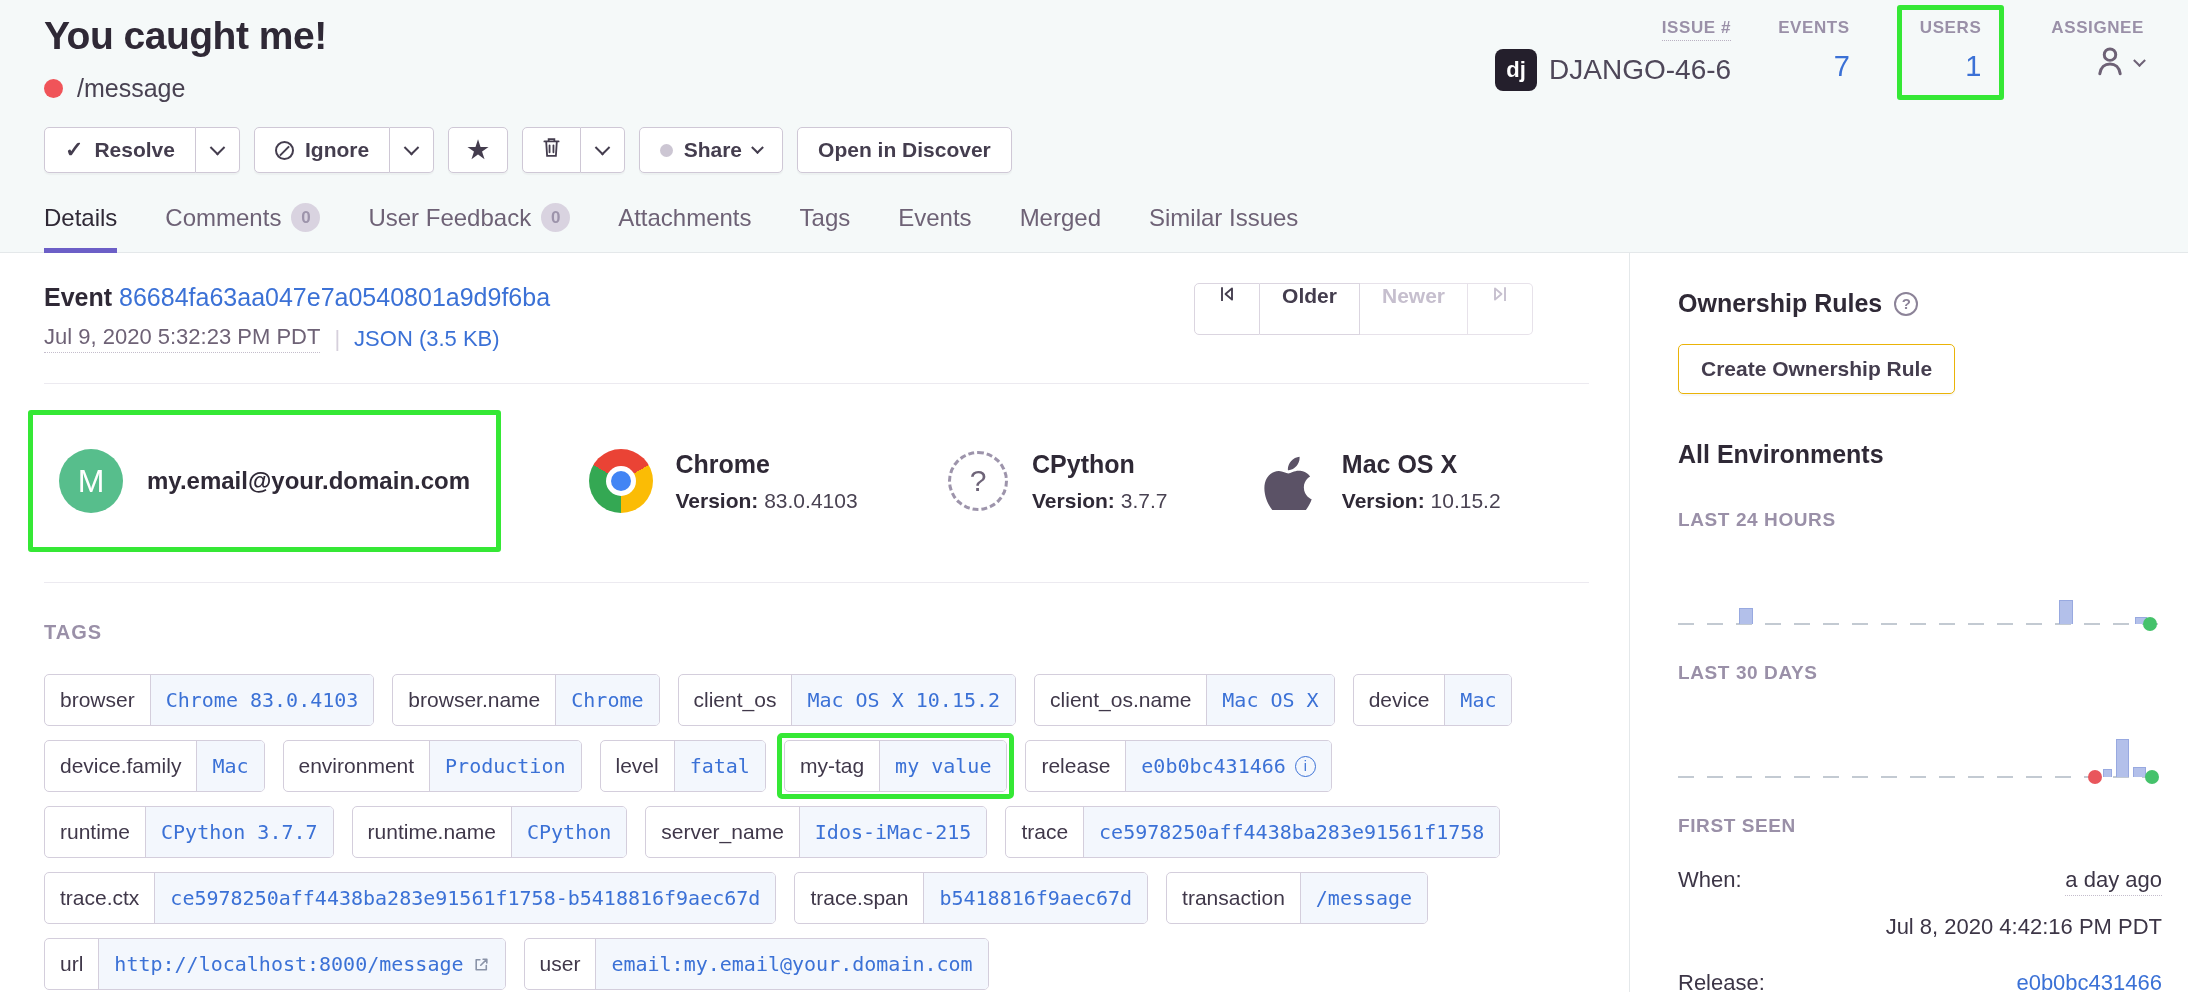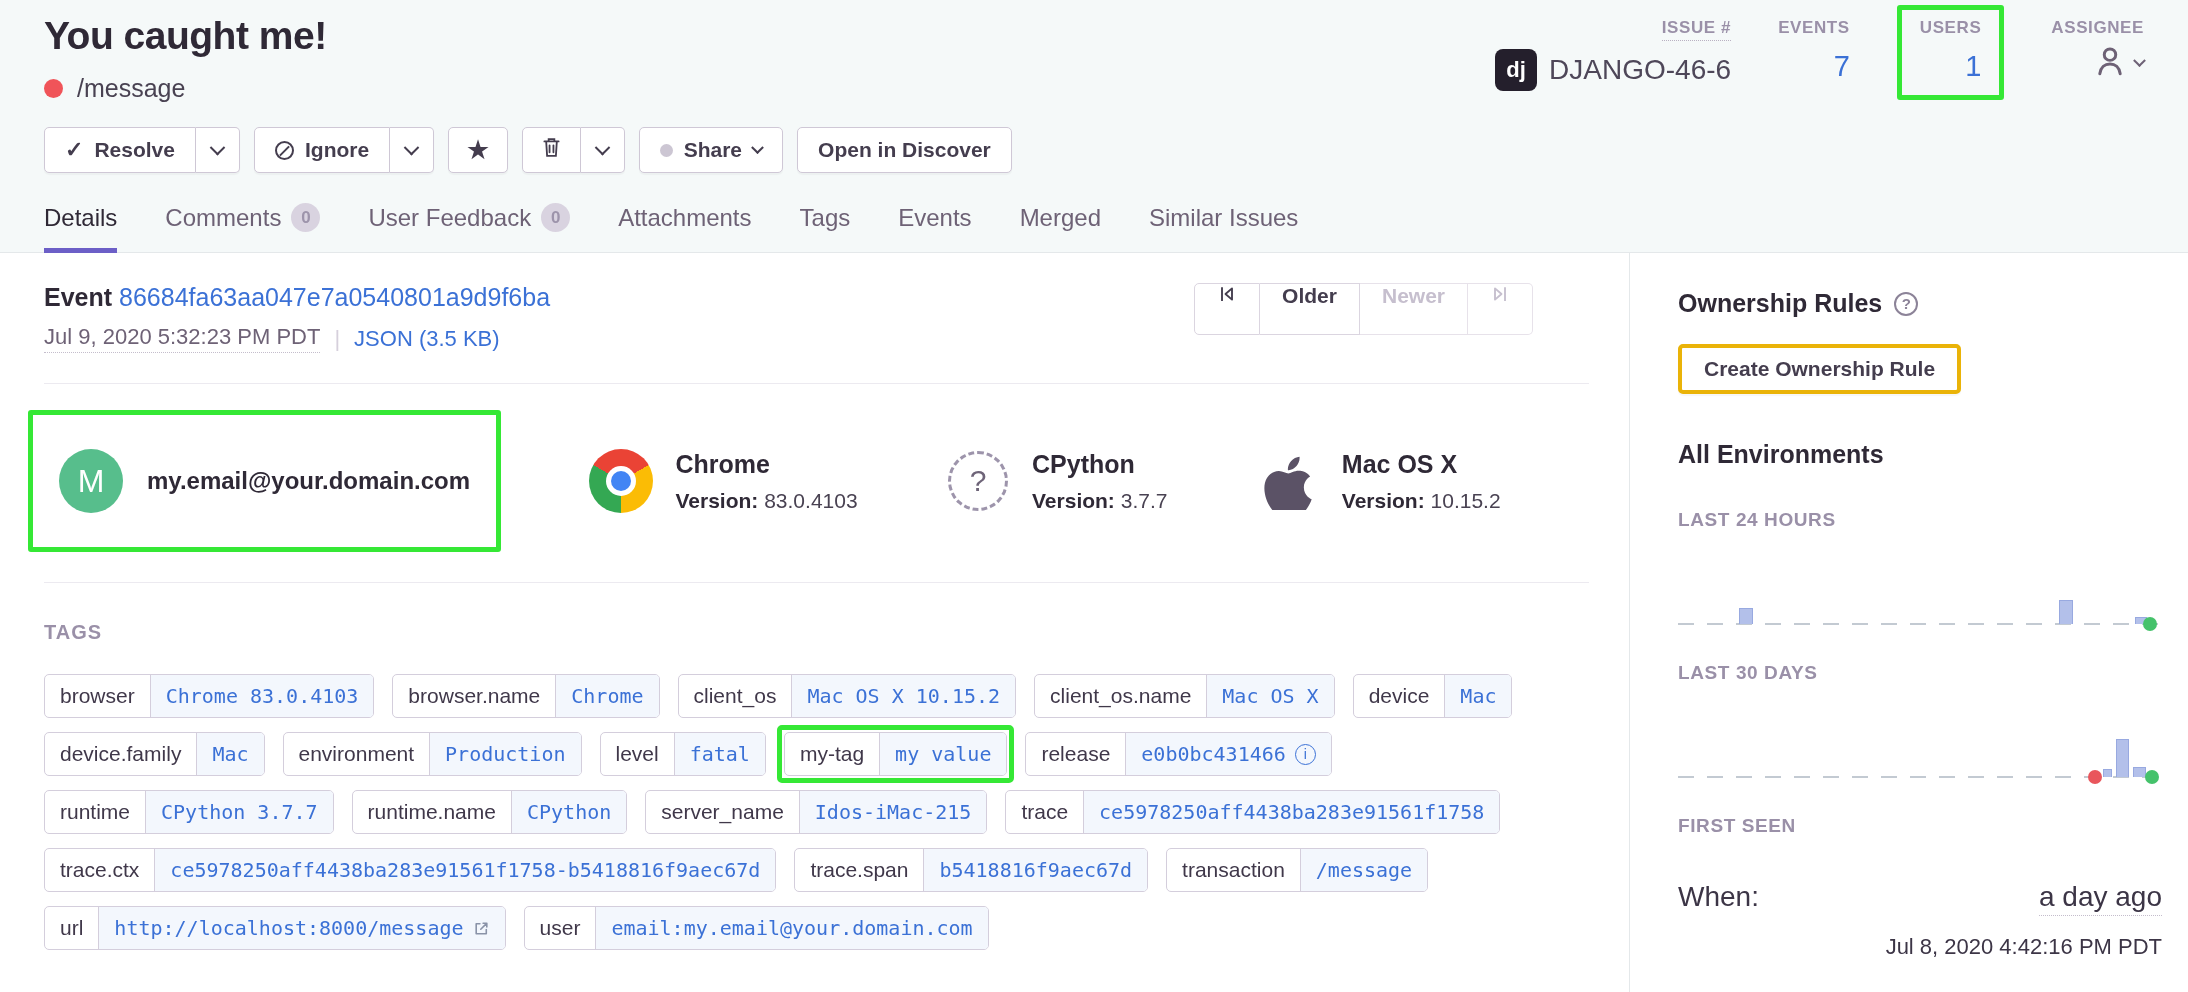--- a/index.html
+++ b/index.html
@@ -103,47 +103,47 @@
   .chrome-icon::after{content:'';position:absolute;inset:22px;border-radius:50%;background:#4285f4;}
   .unknown-icon{width:60px;height:60px;border-radius:50%;border:3px dashed #9d94ab;color:#6e6478;
     font-size:30px;display:flex;align-items:center;justify-content:center;margin:2px;}
   .apple-icon{width:64px;height:64px;display:flex;align-items:center;justify-content:center;}
 
   
   .tags-section{padding-top:38px;}
   .tags-heading{font-size:20px;font-weight:bold;letter-spacing:1px;color:var(--label);}
   .tag-rows{margin-top:30px;display:flex;flex-direction:column;gap:14px;align-items:flex-start;}
   .tag-row{display:flex;gap:18px;align-items:center;}
-  .pill{display:inline-flex;border:1px solid var(--border);border-radius:5px;overflow:hidden;background:#fff;height:44px;}
+  .pill{display:inline-flex;border:1px solid var(--border);border-radius:5px;overflow:hidden;background:#fff;height:52px;}
   .pill-key{display:flex;align-items:center;padding:0 15px;font-size:21px;color:#40384a;}
   .pill-val{display:flex;align-items:center;gap:9px;padding:0 15px;background:var(--pillvalbg);
     border-left:1px solid var(--border);font-family:"DejaVu Sans Mono",monospace;font-size:20px;
     color:var(--blue);text-decoration:none;cursor:pointer;}
   .pill-hl{border:5px solid var(--green-hl);border-radius:5px;padding:2px;display:inline-flex;margin:-7px;}
   .info-icon{width:21px;height:21px;border:1.5px solid var(--blue);border-radius:50%;font-size:14px;
     font-family:"Liberation Sans",sans-serif;display:inline-flex;align-items:center;justify-content:center;}
   .ext-icon svg{display:block;}
 
   
   aside.sidebar{flex:1;padding:36px 26px 0 48px;}
   .sb-heading{font-size:25px;font-weight:bold;color:var(--dark);display:flex;align-items:center;gap:12px;}
   .help-icon{width:24px;height:24px;border:2px solid #8c8398;color:#8c8398;border-radius:50%;
     font-size:15px;font-weight:bold;display:inline-flex;align-items:center;justify-content:center;}
-  .sb-btn{margin-top:26px;background:#fff;border:4px solid #eab308;border-radius:5px;color:var(--text);
+  .sb-btn{margin-top:26px;background:#fff;border:1px solid #eab308;border-radius:5px;color:var(--text);
     font-family:inherit;font-size:21px;font-weight:bold;height:50px;padding:0 22px;cursor:pointer;
     box-shadow:0 2px 1px rgba(50,40,60,.04);}
   .sb-env{margin-top:46px;font-size:25px;font-weight:bold;color:var(--dark);}
   .sb-label{margin-top:40px;font-size:19px;font-weight:bold;letter-spacing:.6px;color:var(--label);}
   .sparkline{position:relative;height:46px;margin-top:48px;}
   .sparkline.tall{height:56px;margin-top:38px;}
   .sparkline::before{content:'';position:absolute;left:0;right:0;bottom:0;height:2.5px;
     background:repeating-linear-gradient(to right,#c3cad2 0 16px,transparent 16px 29px);}
   .spark-bar{position:absolute;bottom:1px;width:14px;background:#b3c0ea;border:1px solid #98a9e0;border-bottom:none;}
   .spark-dot{position:absolute;bottom:-6px;width:14px;height:14px;border-radius:50%;transform:translateX(-50%);}
-  .fs-row{display:flex;justify-content:space-between;align-items:baseline;margin-top:44px;font-size:28px;color:#3c3546;gap:48px;}
+  .fs-row{display:flex;justify-content:space-between;align-items:baseline;margin-top:30px;font-size:22px;color:#3c3546;gap:48px;}
   .fs-row .right{text-align:right;}
   .fs-date{margin-top:18px;text-align:right;font-size:22px;color:#3c3546;}
   .mt-lg{margin-top:37px;}
 </style>
 </head>
 <body>
 
 <div class="page">
 
   <header class="issue-header">

